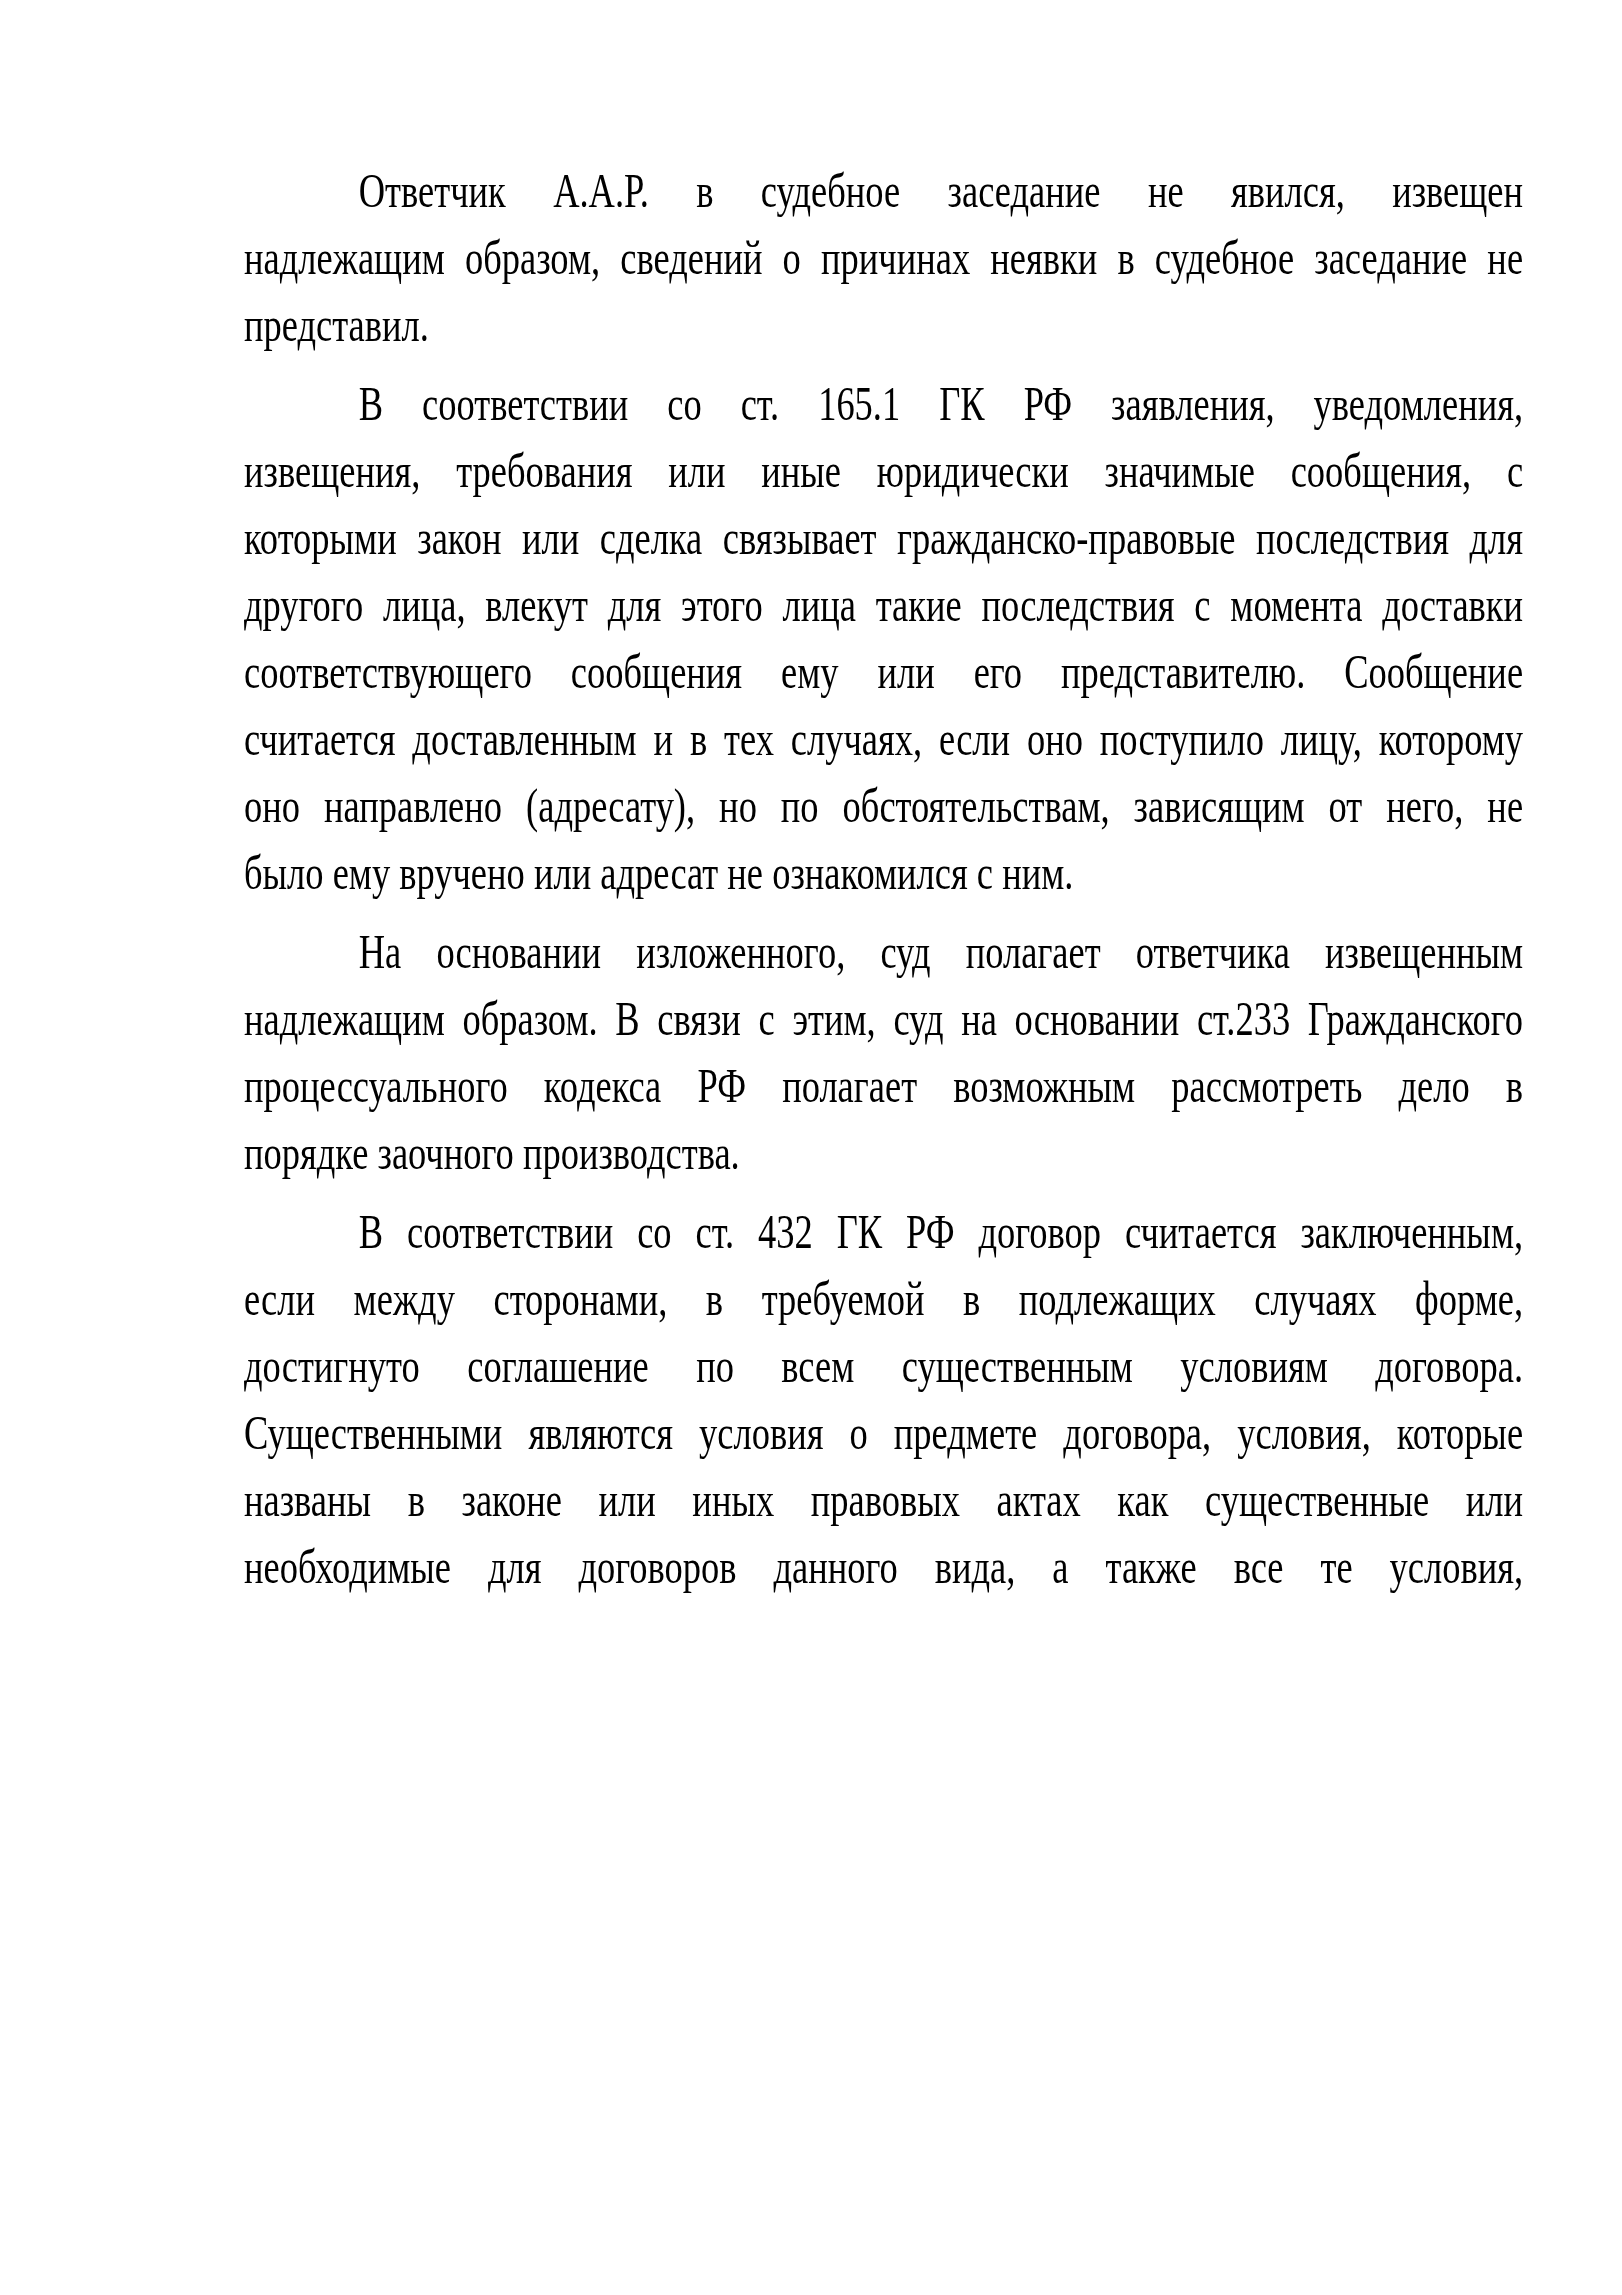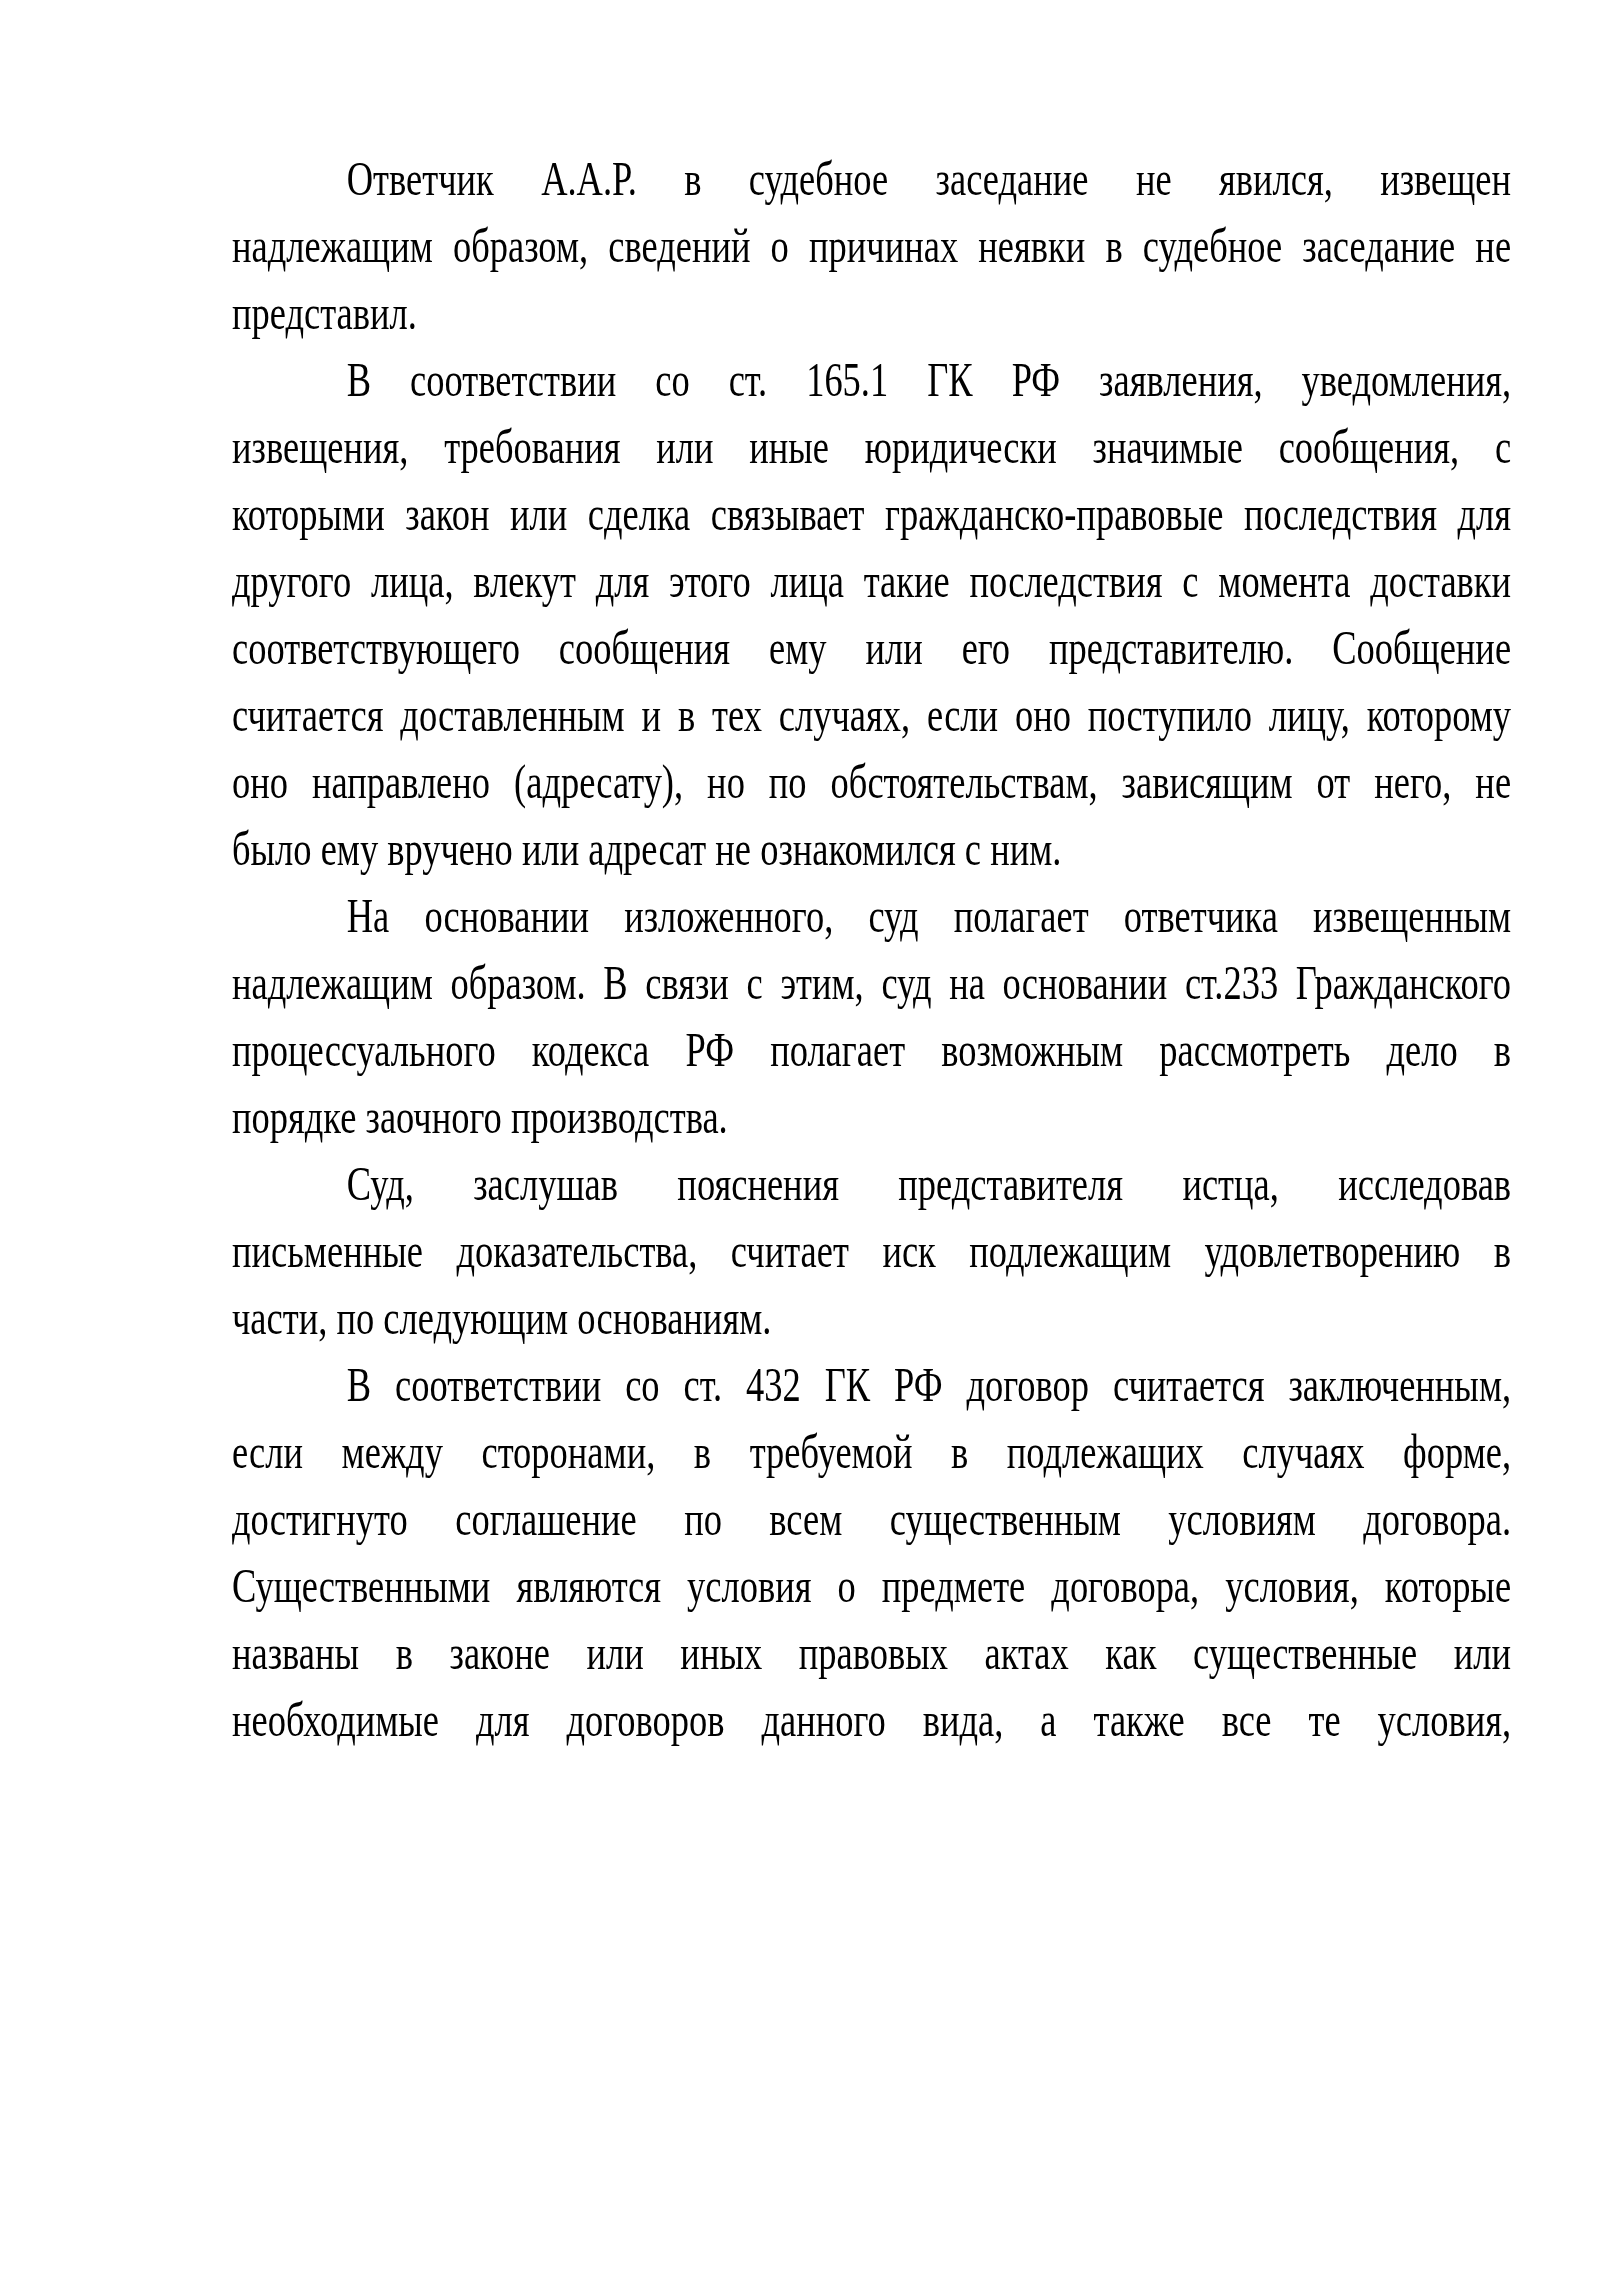--- a/index.html
+++ b/index.html
@@ -14,21 +14,21 @@
     overflow: hidden;
     background: #ffffff;
   }
   .text-block {
     position: absolute;
     left: 232px;
     top: 145px;
     width: 1279px;
   }
   .para {
-    margin: 0;
+    margin: 12px;
     padding: 0;
   }
   
   .line {
     box-sizing: border-box;
     width: 1683px;              
     height: 67px;
     line-height: 67px;
     font-family: "Liberation Serif", "DejaVu Serif", serif;
     font-size: 48px;
@@ -65,25 +65,20 @@
         <div class="line">оно направлено (адресату), но по обстоятельствам, зависящим от него, не</div>
         <div class="line para-end">было ему вручено или адресат не ознакомился с ним.</div>
       </div>
       <div class="para">
         <div class="line indent">На основании изложенного, суд полагает ответчика извещенным</div>
         <div class="line">надлежащим образом. В связи с этим, суд на основании ст.233 Гражданского</div>
         <div class="line">процессуального кодекса РФ полагает возможным рассмотреть дело в</div>
         <div class="line para-end">порядке заочного производства.</div>
       </div>
       <div class="para">
-        <div class="line indent">Суд, заслушав пояснения представителя истца, исследовав</div>
-        <div class="line">письменные доказательства, считает иск подлежащим удовлетворению в</div>
-        <div class="line para-end">части, по следующим основаниям.</div>
-      </div>
-      <div class="para">
         <div class="line indent">В соответствии со ст. 432 ГК РФ договор считается заключенным,</div>
         <div class="line">если между сторонами, в требуемой в подлежащих случаях форме,</div>
         <div class="line">достигнуто соглашение по всем существенным условиям договора.</div>
         <div class="line">Существенными являются условия о предмете договора, условия, которые</div>
         <div class="line">названы в законе или иных правовых актах как существенные или</div>
         <div class="line">необходимые для договоров данного вида, а также все те условия,</div>
       </div>
     </div>
 </div>
 

